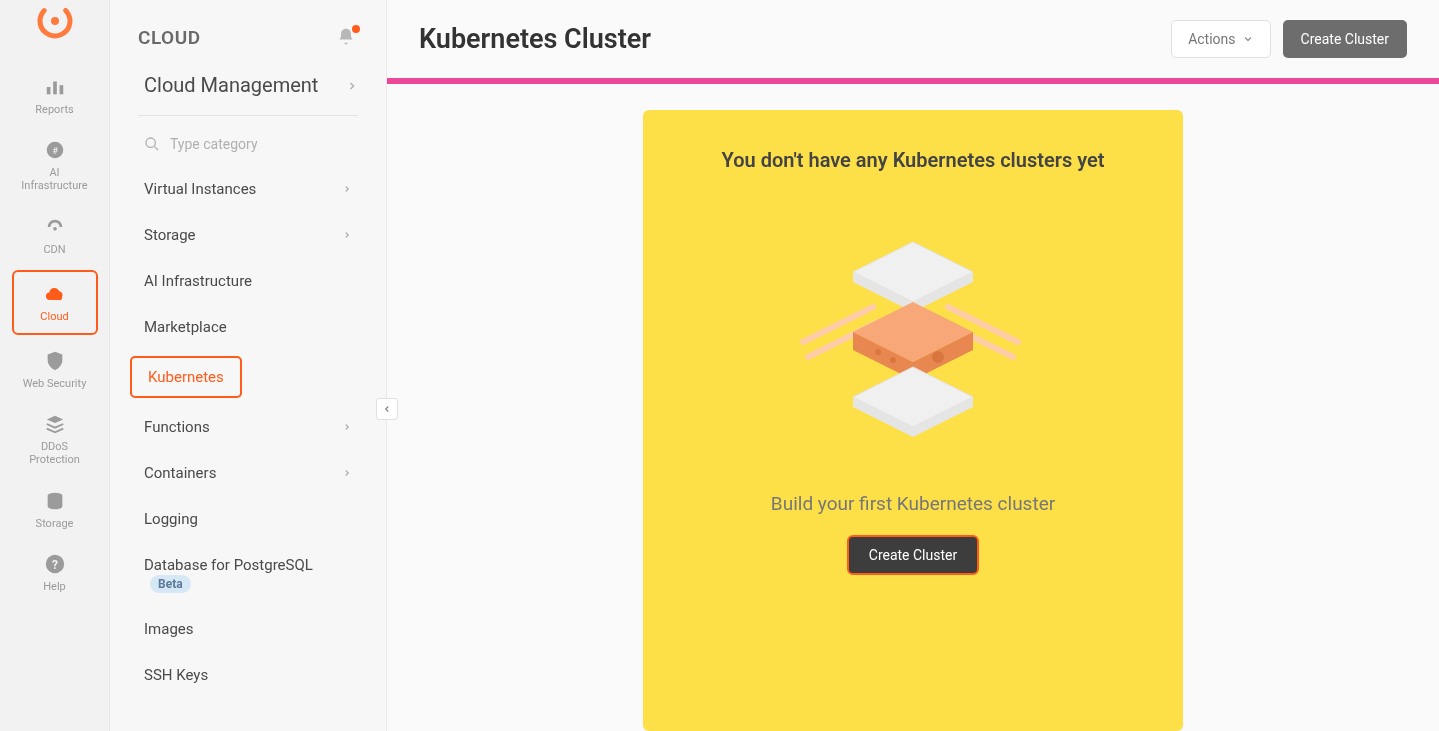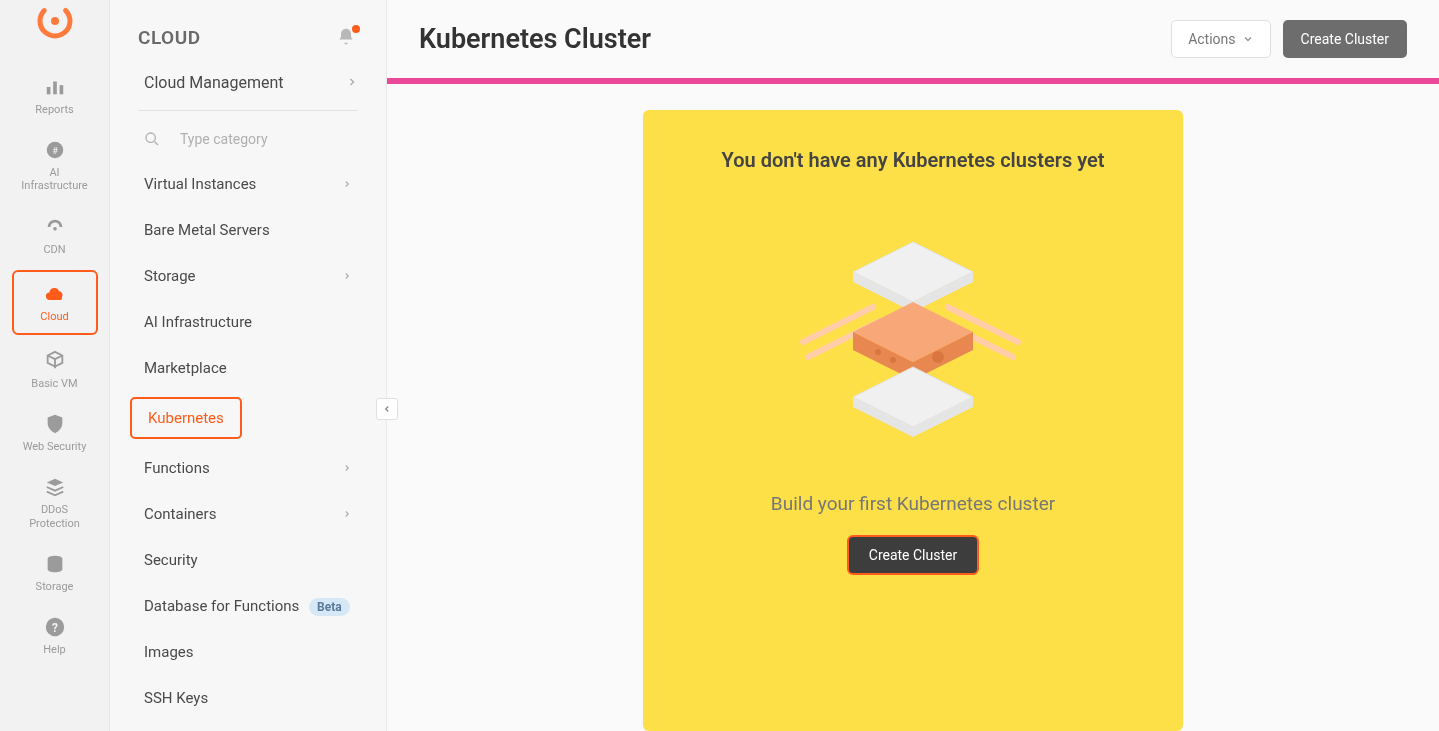--- a/index.html
+++ b/index.html
@@ -108,35 +108,34 @@
   background: #ff5c1b;
   border-radius: 50%;
 }
 
 .sidebar-top-link {
   display: flex;
   align-items: center;
   justify-content: space-between;
   padding: 12px 28px 18px 34px;
   color: #4a4a4a;
-  font-size: 16px;
+  font-size: 20px;
   cursor: pointer;
 }
 
 .divider {
   height: 1px;
   background: #e3e3e3;
   margin: 0 28px 12px 28px;
 }
 
 .search-box {
   display: flex;
   align-items: center;
   padding: 8px 28px 14px 34px;
-  gap: 10px;
 }
 
 .search-input {
   border: none;
   background: transparent;
   font-size: 14px;
   color: #555;
   outline: none;
   margin-left: 10px;
   flex: 1;
@@ -344,29 +343,20 @@
 
   <div class="rail-item active">
     <div class="rail-item-icon">
       <svg width="24" height="24" viewBox="0 0 24 24" fill="#ff5c1b">
           <path d="M19 15a4 4 0 0 0-3-6 5 5 0 0 0-9.6 1.5A3.5 3.5 0 0 0 7 18h11a3 3 0 0 0 1-3z"></path>
         </svg>
     </div>
     <span class="rail-item-label">Cloud</span>
   </div>
 
-  <div class="rail-item">
-    <div class="rail-item-icon">
-      <svg width="22" height="22" viewBox="0 0 24 24" fill="none" stroke="#9b9b9b" stroke-width="2">
-          <path d="M12 2l8 4v8l-8 4-8-4V6z"></path>
-          <path d="M12 10l8-4M12 10v10M12 10L4 6"></path>
-        </svg>
-    </div>
-    <span class="rail-item-label">Basic VM</span>
-  </div>
 
   <div class="rail-item">
     <div class="rail-item-icon">
       <svg width="22" height="22" viewBox="0 0 24 24" fill="#9b9b9b">
           <path d="M12 2l8 3v6c0 5-3.5 9-8 11-4.5-2-8-6-8-11V5z"></path>
         </svg>
     </div>
     <span class="rail-item-label">Web Security</span>
   </div>
 
@@ -433,23 +423,20 @@
   </div>
 
   <div class="sidebar-list">
     <div class="side-item">
       <span>Virtual Instances</span>
       <span class="chevron"><svg width="10" height="10" viewBox="0 0 24 24" fill="none" stroke="#b0b0b0" stroke-width="3">
             <path d="M9 6l6 6-6 6"></path>
           </svg></span>
     </div>
     <div class="side-item">
-      <span>Bare Metal Servers</span>
-    </div>
-    <div class="side-item">
       <span>Storage</span>
       <span class="chevron"><svg width="10" height="10" viewBox="0 0 24 24" fill="none" stroke="#b0b0b0" stroke-width="3">
             <path d="M9 6l6 6-6 6"></path>
           </svg></span>
     </div>
     <div class="side-item">
       <span>AI Infrastructure</span>
     </div>
     <div class="side-item">
       <span>Marketplace</span>
@@ -465,25 +452,25 @@
             <path d="M9 6l6 6-6 6"></path>
           </svg></span>
     </div>
     <div class="side-item">
       <span>Containers</span>
       <span class="chevron"><svg width="10" height="10" viewBox="0 0 24 24" fill="none" stroke="#b0b0b0" stroke-width="3">
             <path d="M9 6l6 6-6 6"></path>
           </svg></span>
     </div>
     <div class="side-item">
-      <span>Security</span>
+      <span>Logging</span>
     </div>
     <div class="side-item">
       <span>
-        <span>Database for Functions</span>
+        <span>Database for PostgreSQL</span>
         <span class="badge">Beta</span>
       </span>
     </div>
     <div class="side-item">
       <span>Images</span>
     </div>
     <div class="side-item">
       <span>SSH Keys</span>
     </div>
   </div>

